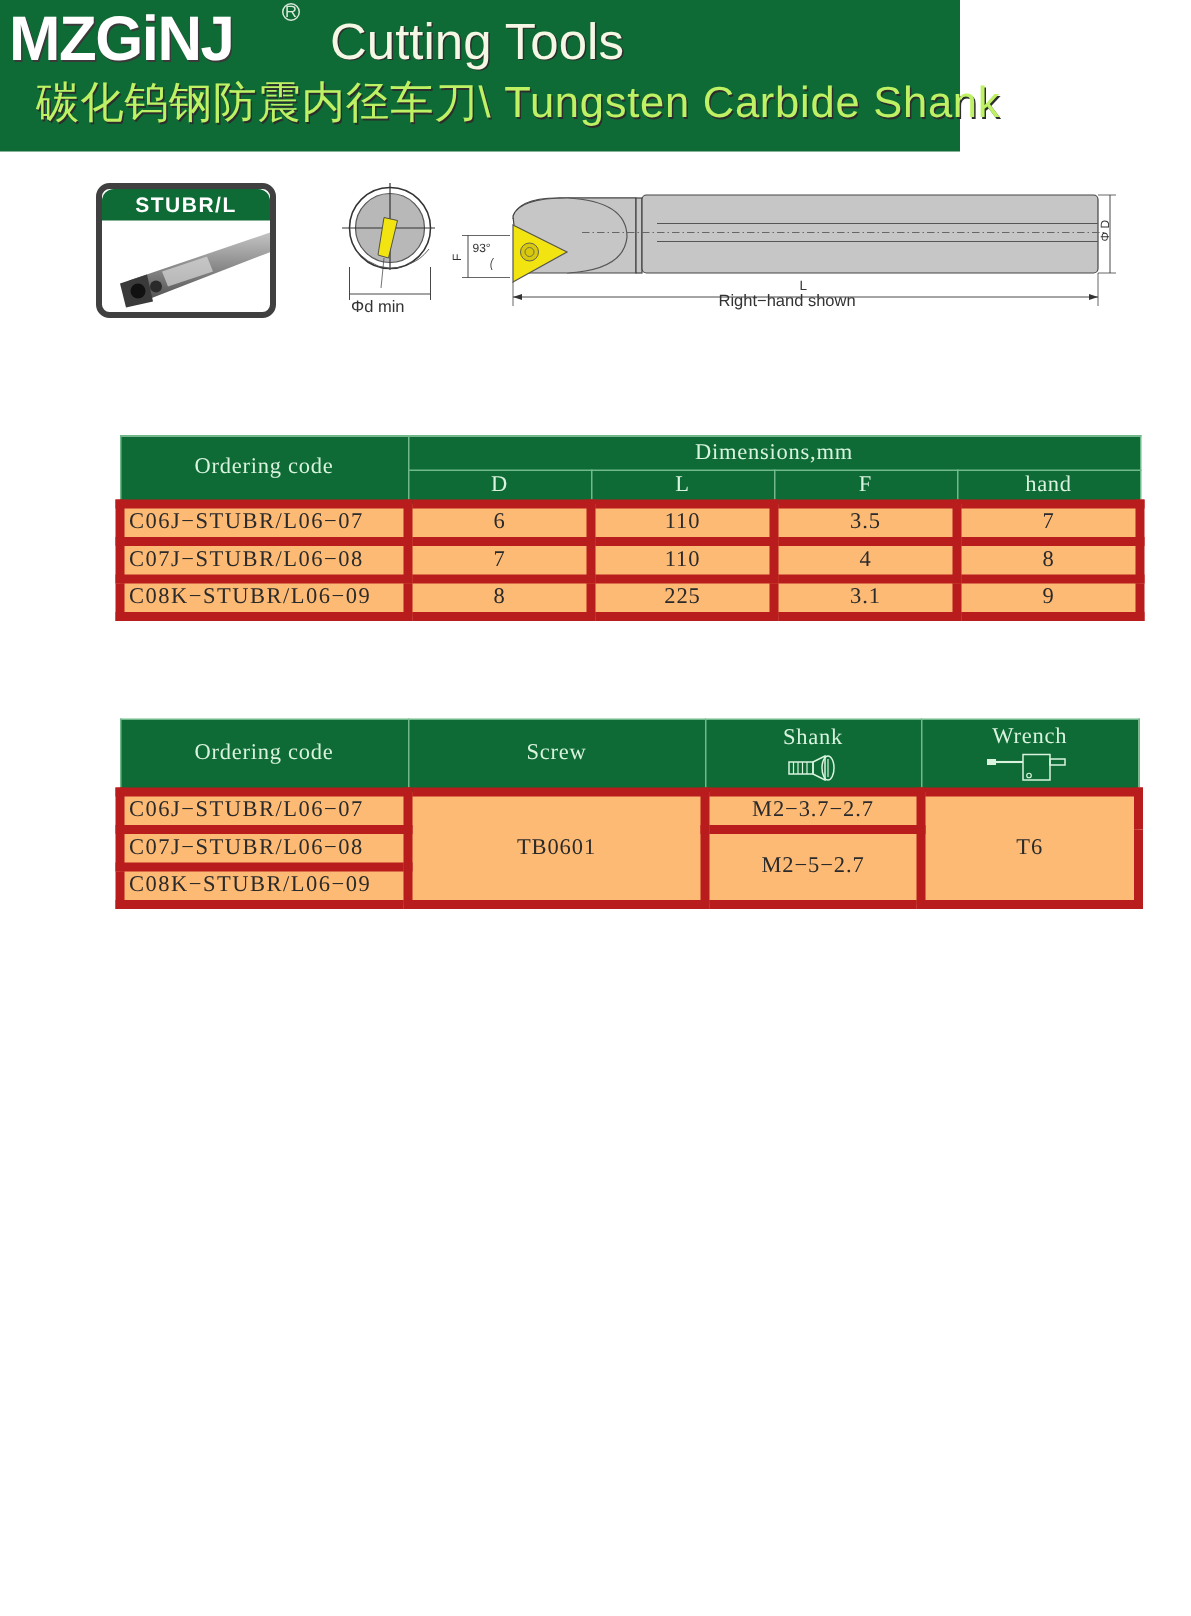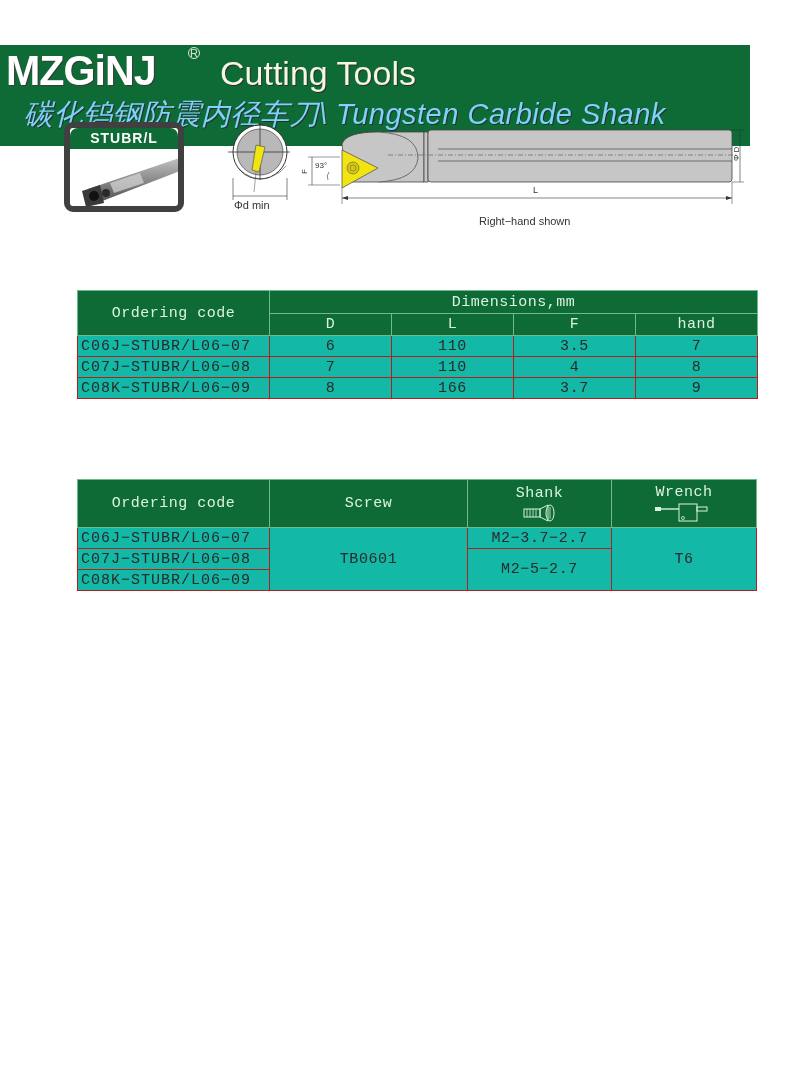--- a/index.html
+++ b/index.html
@@ -1,77 +1,76 @@
 <!DOCTYPE html>
 <html><head>
   <meta charset="utf-8">
   <style>
     * { margin: 0; padding: 0; box-sizing: border-box; }
     html, body { width: 794px; height: 1077px; background: #ffffff; overflow: hidden; }
     body { position: relative; font-family: "Liberation Sans", sans-serif; color: #222; }
 
     
     .header {
-      position: absolute; left: 0; top: 0; width: 750px; height: 101px;
+      position: absolute; left: 0; top: 0; width: 640px; height: 101px;
       background: #0e6b35;
-      margin-top: 45px;
     }
     .brand-row { position: absolute; left: 6px; top: 4px; height: 44px; white-space: nowrap; }
     .brand {
       display: inline-block; font-family: "Liberation Sans", sans-serif; font-weight: bold;
       font-size: 42px; color: #ffffff; letter-spacing: -1px; line-height: 44px;
       transform: scaleX(0.98); transform-origin: left;
       text-shadow: 1px 1px 0 #3a3a3a;
     }
     .reg {
       position: absolute; left: 182px; top: -2px; font-size: 11px; color: #d8e8d8;
       border: 1px solid #d8e8d8; border-radius: 50%; width: 12px; height: 12px;
       line-height: 10px; text-align: center;
     }
     .brand-sub {
       position: absolute; left: 214px; top: 2px; font-size: 34px; color: #f4f7e4;
       line-height: 44px; text-shadow: 1px 1px 0 #2d2d2d;
     }
     .subtitle {
-      position: absolute; left: 24px; top: 50px; font-size: 29px; color: #7dd3fc;
-      font-style: italic; line-height: 38px; white-space: nowrap; letter-spacing: 0.5px;
+      position: absolute; left: 24px; top: 50px; font-size: 29px; color: #bef264;
+      line-height: 38px; white-space: nowrap; letter-spacing: 0.5px;
       text-shadow: 1px 1px 0 #2d2d2d;
       text-align: center;
     }
 
     
     .thumb {
       position: absolute; left: 64px; top: 122px; width: 120px; height: 90px;
-      border: 6px solid #404040; border-radius: 9px; overflow: hidden; background: #fff;
+      border: 4px solid #404040; border-radius: 9px; overflow: hidden; background: #fff;
     }
     .thumb-label {
       height: 21px; background: #0e6b35; color: #fff; font-weight: bold; font-size: 14px;
       text-align: center; line-height: 21px; letter-spacing: 1px;
       border-radius: 8px 8px 0 0;
     }
     .thumb-img { position: absolute; left: 0; top: 21px; width: 120px; height: 69px; }
 
     
     .drawing { position: absolute; left: 228px; top: 120px; width: 540px; height: 100px; }
     .dmin-label { position: absolute; left: 234px; top: 199px; font-size: 11px; color: #333; }
-    .rh-label { position: absolute; left: 479px; top: 215px; font-size: 11px; color: #333; }
+    .rh-label { position: absolute; left: 479px; top: 195px; font-size: 11px; color: #333; }
     .L-label { position: absolute; left: 533px; top: 185px; font-size: 9px; color: #333; }
 
     
     table.spec {
       position: absolute; border-collapse: collapse; table-layout: fixed;
-      font-family: Liberation Mono, monospace;
+      font-family: Liberation Serif, serif;
     }
     table.spec th {
       background: #0e6b35; color: #d9f3df; font-weight: normal; font-size: 15px;
       border: 1px solid #6fb98a; letter-spacing: 0.5px;
     }
     table.spec td {
-      border: 1px solid #b91c1c; font-size: 15px; color: #2a2a2a; text-align: center;
-      letter-spacing: 0.6px; background: #14b8a6;
+      border: 6px solid #b91c1c; font-size: 15px; color: #2a2a2a; text-align: center;
+      letter-spacing: 0.6px; background: #fdba74;
     }
     table.spec td.code { text-align: left; padding-left: 3px; letter-spacing: 1px; }
 
     #table1 { left: 77px; top: 290px; width: 680px; }
     #table1 th.big { height: 23px; }
     #table1 th.sub { height: 22px; }
     #table1 td { height: 21px; line-height: 19px; }
 
     #table2 { left: 77px; top: 479px; width: 679px; }
     #table2 th { height: 48px; vertical-align: middle; }
@@ -197,22 +196,22 @@
     <tr>
       <td class="code">C07J−STUBR/L06−08</td>
       <td>7</td>
       <td>110</td>
       <td>4</td>
       <td>8</td>
     </tr>
     <tr>
       <td class="code">C08K−STUBR/L06−09</td>
       <td>8</td>
-      <td>166</td>
-      <td>3.7</td>
+      <td>225</td>
+      <td>3.1</td>
       <td>9</td>
     </tr>
   </tbody>
 </table>
 
 <table class="spec" id="table2">
   <colgroup>
     <col style="width:192px">
       <col style="width:198px">
       <col style="width:144px">

